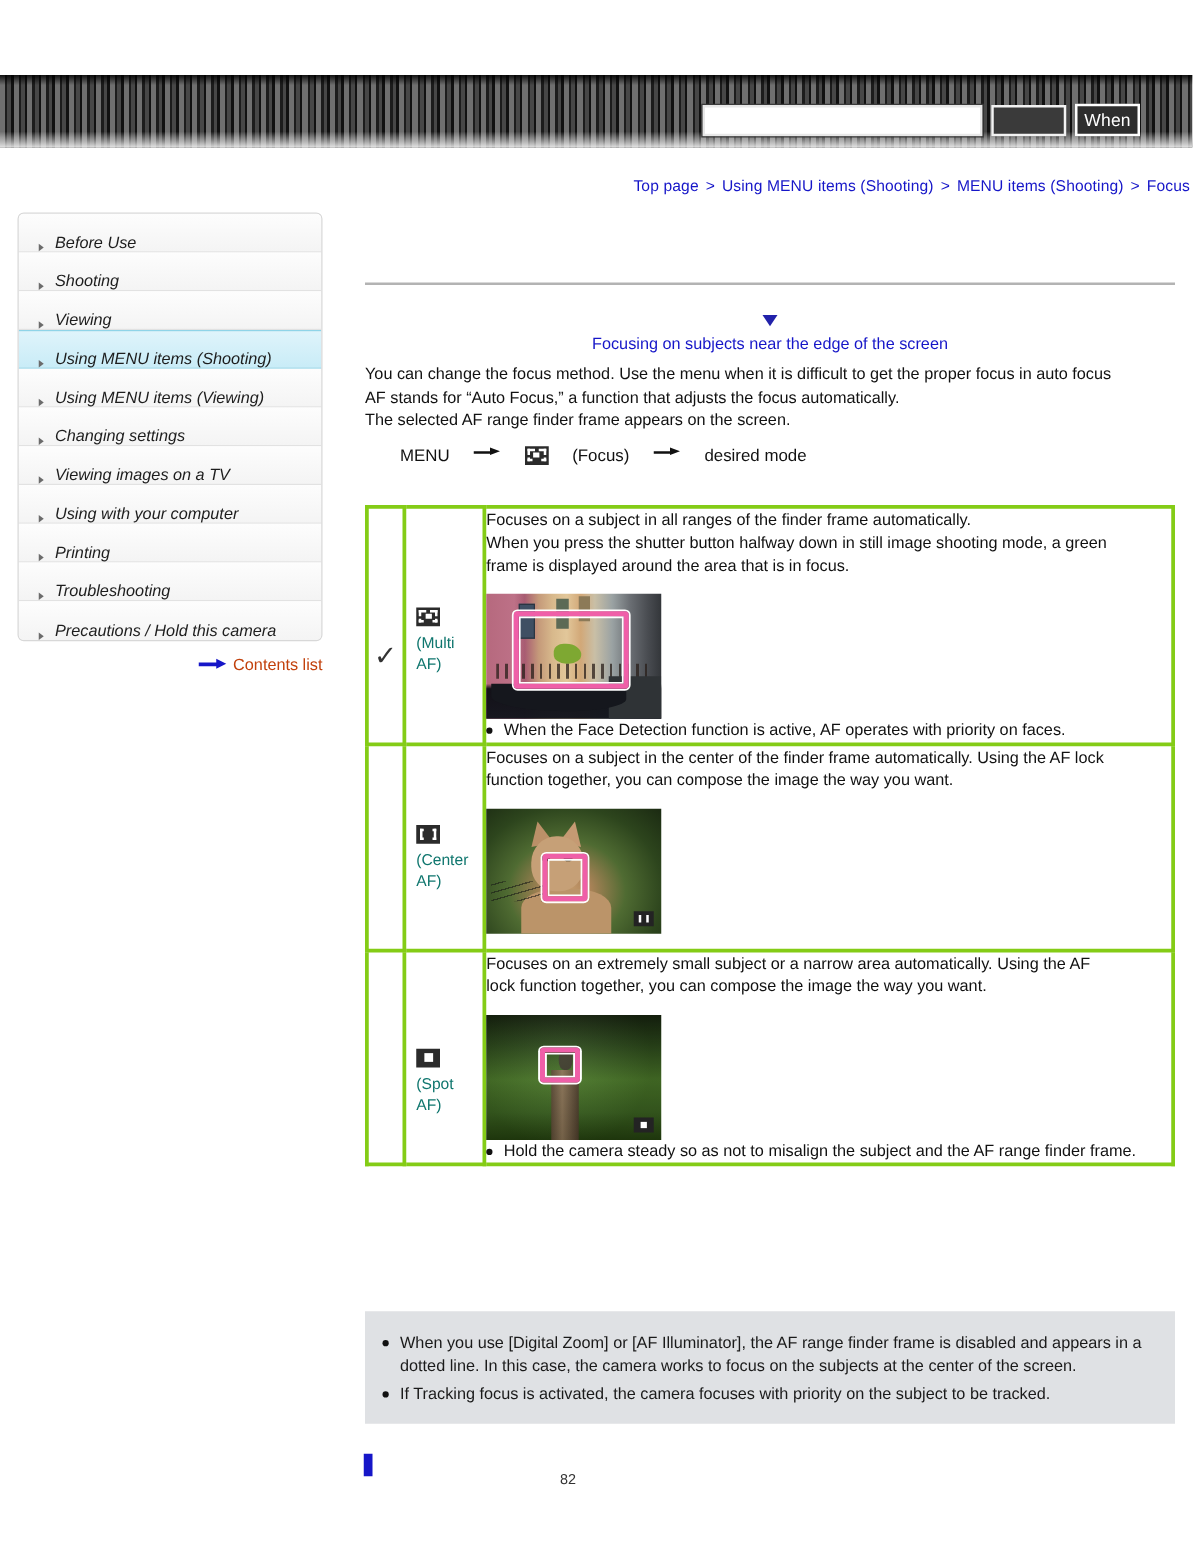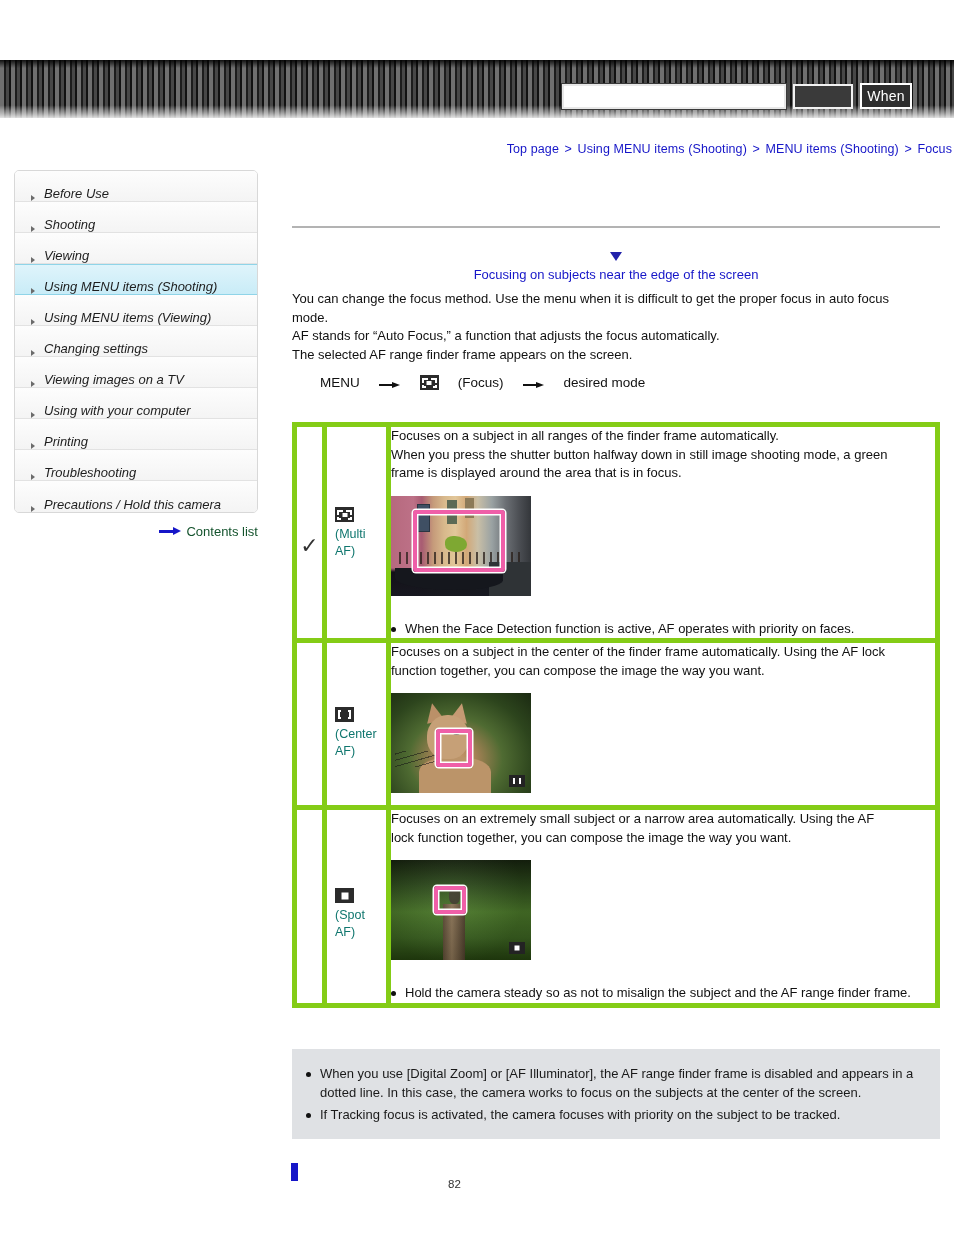--- a/index.html
+++ b/index.html
@@ -134,21 +134,21 @@
     width:15px; height:3px; background:#1616c8;
   }
   #contents-list-row .arrow-ico::after {
     content:""; position:absolute; left:14px; top:0;
     width:0;height:0;
     border-left:8px solid #1616c8;
     border-top:4.5px solid transparent;
     border-bottom:4.5px solid transparent;
   }
   #contents-list-link {
-    font-size: 13px; color: #14532d; cursor: pointer;
+    font-size: 13px; color: #c2410c; cursor: pointer;
   }
 
   
   #main {
     position: absolute;
     left: 292px; top: 170px;
     width: 648px;
   }
   #title-rule {
     height: 2px; background: #b3b3b3;
@@ -171,21 +171,21 @@
     margin: 0;
     font-size: 13px;
     line-height: 18.5px;
     color: #111;
   }
   #intro { margin-top: 8px; }
   #menu-path {
     margin-top: 11px;
     margin-left: 28px;
     font-size: 13.5px;
-    display: flex; align-items: flex-end; gap: 19px;
+    display: flex; align-items: flex-start; gap: 19px;
     color: #111;
   }
   .arrow-r {
     display:inline-block; position:relative;
     width: 22px; height: 10px; flex:none;
   }
   .arrow-r::before{
     content:""; position:absolute; left:0; top:4px;
     width:15px;height:2px;background:#111;
   }
@@ -238,21 +238,21 @@
   }
 
   
   #af-table {
     margin-top: 32px;
     width: 648px;
     border-collapse: collapse;
     table-layout: fixed;
   }
   #af-table td {
-    border: 5px solid #84cc16;
+    border: 3px solid #84cc16;
     vertical-align: top;
     padding: 0;
   }
   .col-check { width: 30px; }
   .col-mode  { width: 64px; }
   .cell-check { position: relative; }
   .check-glyph {
     position:absolute; left:50%; top:108px;
     transform: translateX(-50%);
     font-size: 22px; color:#333; line-height:1;
@@ -272,21 +272,21 @@
     margin-top: 3px;
   }
   .cell-desc {
     padding: 10px 12px 10px 10px;
     font-size: 13px;
     line-height: 18.5px;
     color:#111;
   }
   .cell-desc p { margin:0; }
   .note-line {
-    margin-top: 24px;
+    margin-top: 0;
     display:flex; gap:9px; align-items:flex-start;
     font-size:13px; line-height:18.5px;
   }
   .bullet-dot {
     width:5px;height:5px;border-radius:50%;background:#111;
     margin-top:7px; flex:none;
   }
 
   
   .thumb {
@@ -509,21 +509,20 @@
 
   <div id="title-rule"></div>
 
   <div id="subheading">
     <span class="tri-down"></span>
     <span>Focusing on subjects near the edge of the screen</span>
   </div>
 
   <div id="intro">
     <p>You can change the focus method. Use the menu when it is difficult to get the proper focus in auto focus</p>
-    <p>mode.</p>
     <p>AF stands for “Auto Focus,” a function that adjusts the focus automatically.</p>
     <p>The selected AF range finder frame appears on the screen.</p>
   </div>
 
   <div id="menu-path">
     <span>MENU</span>
     <span class="arrow-r"></span>
     <span class="ico-box ico-multi">
       <span class="bl"></span>
         <span class="br"></span>

